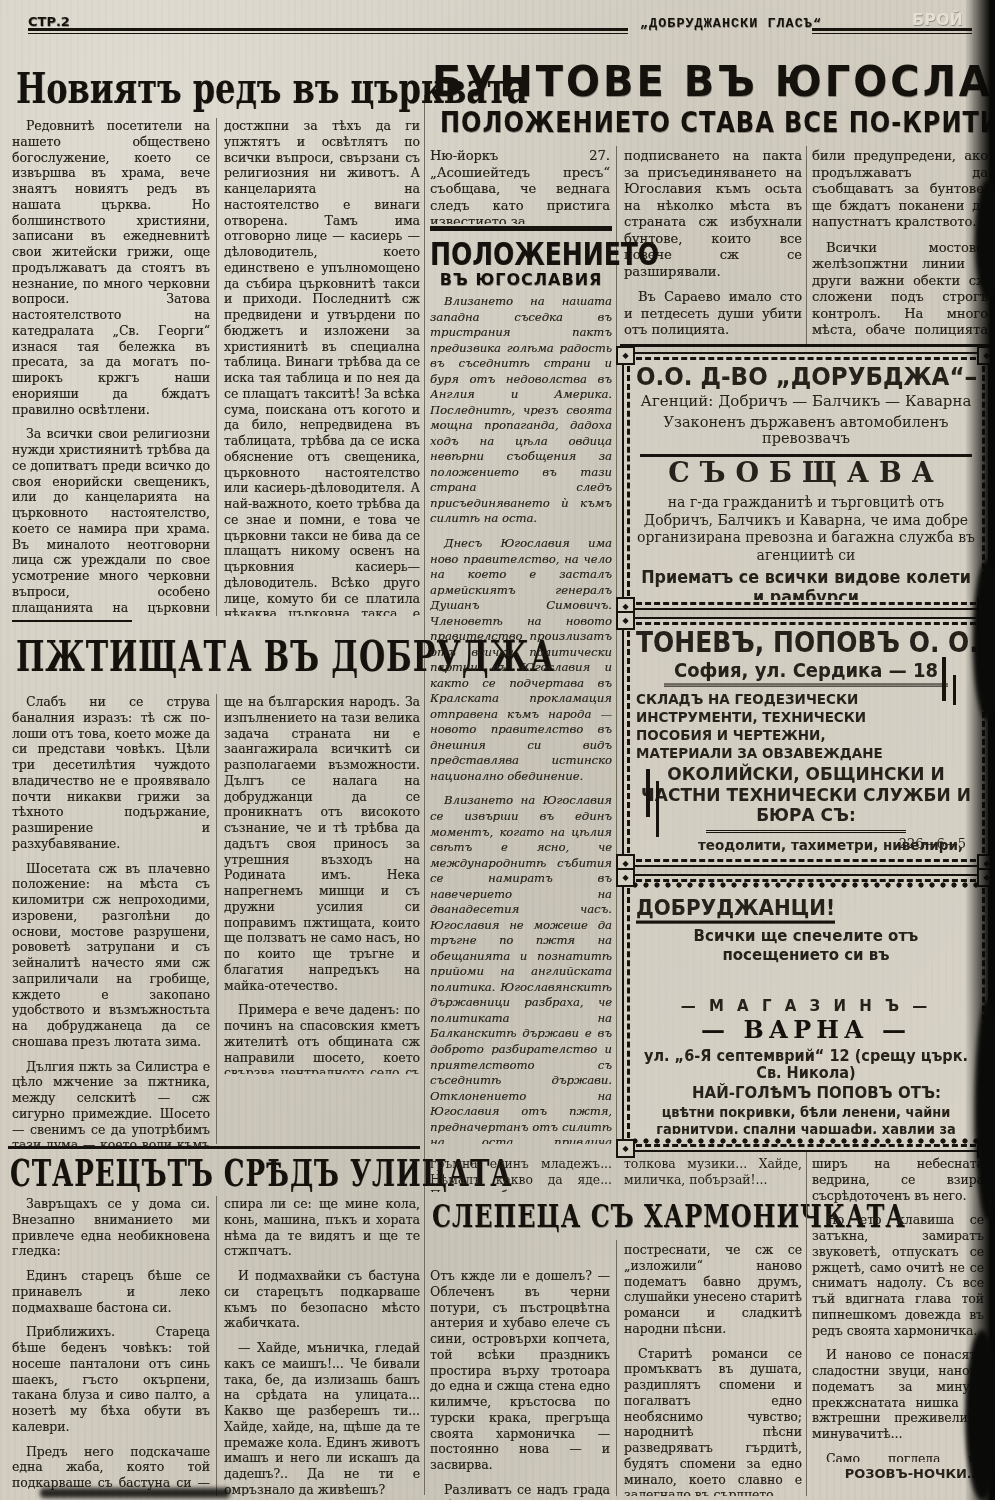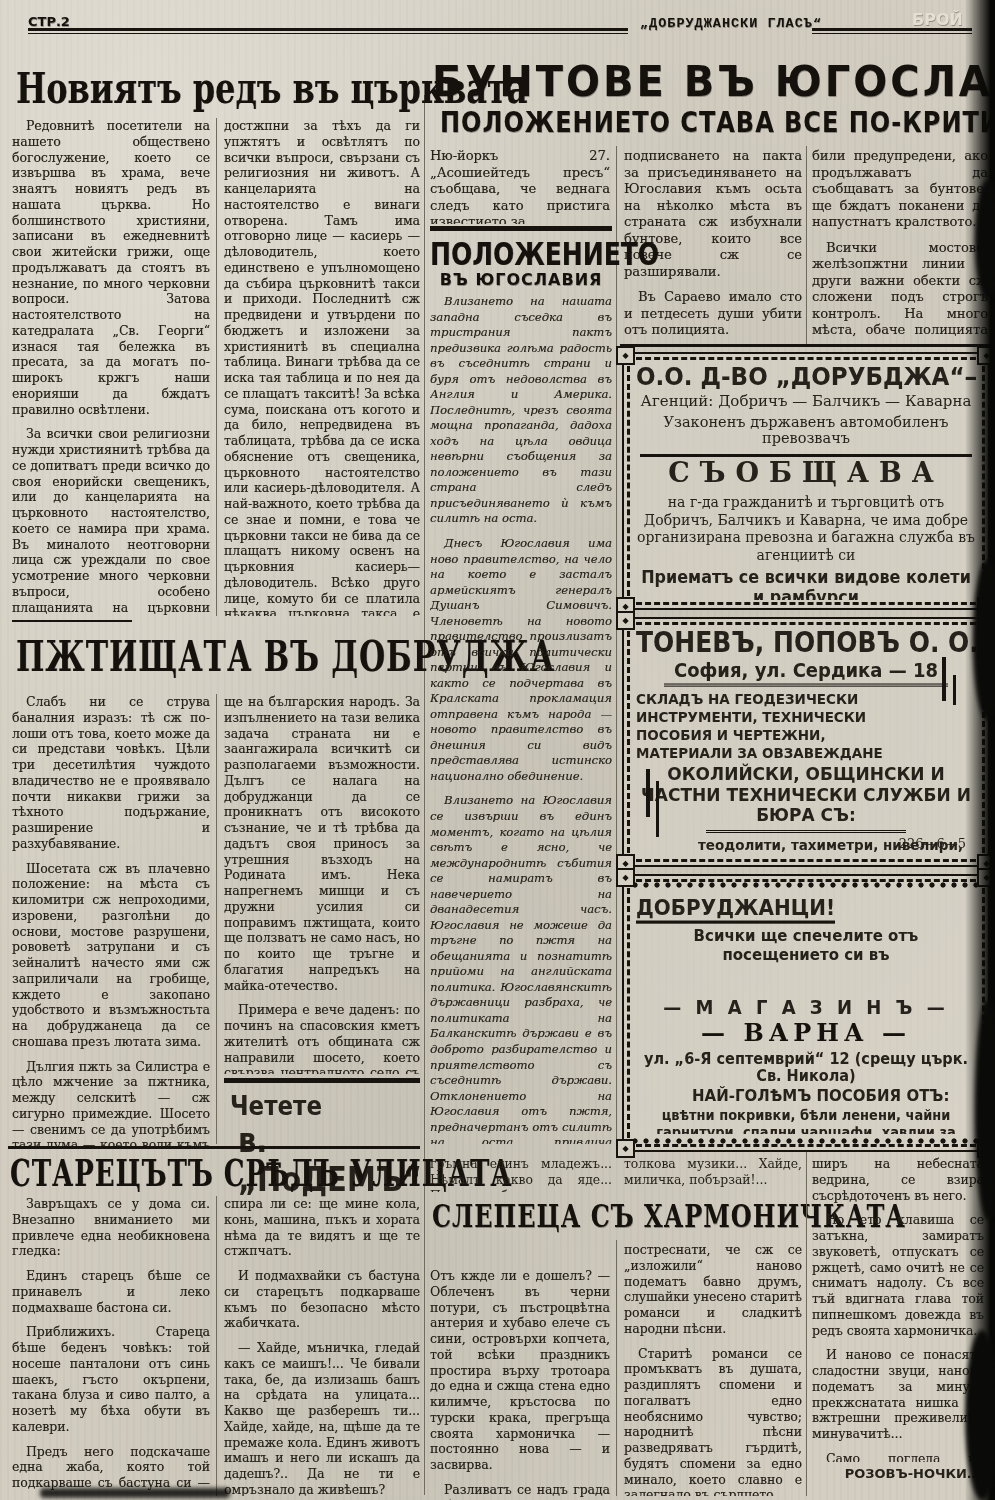--- a/index.html
+++ b/index.html
@@ -96,24 +96,20 @@
   <div class="abs art-body" style="left:12px;top:694px;width:198px;height:452px;">
       <p>Слабъ ни се струва баналния изразъ: тѣ сж по-лоши отъ това, което може да си представи човѣкъ. Цѣли три десетилѣтия чуждото владичество не е проявявало почти никакви грижи за тѣхното подържание, разширение и разхубавявание.</p>
       <p>Шосетата сж въ плачевно положение: на мѣста съ киломитри сж непроходими, изровени, разголѣни до основи, мостове разрушени, рововетѣ затрупани и съ зейналитѣ начесто ями сж заприличали на гробище, кждето е закопано удобството и възмъжностьта на добруджанеца да се сношава презъ лютата зима.</p>
       <p>Дългия пжть за Силистра е цѣло мжчение за пжтника, между селскитѣ — сж сигурно примеждие. Шосето — свенимъ се да употрѣбимъ тази дума — което води къмъ добруджанското светлище: братска могила край Дайдъръ, е дълбоко разорано отъ съзнателното пренебрежение, засвидетлствувамо му, впрочемъ, справедливо отъ предишното владичество.</p>
     </div>
   <div class="abs art-body no-indent" style="left:224px;top:694px;width:196px;height:380px;">
       <p>ще на българския народъ. За изпълнението на тази велика задача страната ни е заангажирала всичкитѣ си разполагаеми възможности. Дългъ се налага на добруджанци да се проникнатъ отъ високото съзнание, че и тѣ трѣбва да дадътъ своя приносъ за утрешния възходъ на Родината имъ. Нека напрегнемъ мишци и съ дружни усилия си поправимъ пжтищата, които ще ползватъ не само насъ, но по които ще тръгне и благатия напредъкъ на майка-отечество.</p>
       <p>Примера е вече даденъ: по починъ на спасовския кметъ жителитѣ отъ общината сж направили шосето, което свързва централното село съ гара Харманъ. Научаваме, че подобни инициативи сж вече взети и въ други села отъ нашата область.</p>
     </div>
 
-  <div class="abs podem" style="left:224px;top:1078px;width:196px;height:64px;">
-    <div class="l1">Четете</div>
-    <div class="l2">в. „ПоДЕМЪ“</div>
-  </div>
 
   <div class="hrule" style="left:8px;top:1146px;width:412px;height:3px;"></div>
   <div class="abs head h-oldman" style="left:10px;top:1152px;">СТАРЕЦЪТЪ СРѢДЪ УЛИЦАТА</div>
   <div class="vline" style="left:216px;top:1196px;height:300px;"></div>
   <div class="abs art-body" style="left:12px;top:1196px;width:198px;height:300px;">
       <p>Завръщахъ се у дома си. Внезапно вниманието ми привлече една необикновена гледка:</p>
       <p>Единъ старецъ бѣше се принавелъ и леко подмахваше бастона си.</p>
       <p>Приближихъ. Стареца бѣше беденъ човѣкъ: той носеше панталони отъ синь шаекъ, гъсто окърпени, такана блуза и сиво палто, а нозетѣ му бѣха обути въ калеври.</p>
       <p>Предъ него подскачаше една жаба, която той подкарваше съ бастуна си — една сопа извита на горния край — къмъ тротоара.</p>
     </div>
@@ -188,24 +184,24 @@
     <div class="orn" style="right:-8px;bottom:-8px;"></div>
   </div>
 
   <div class="ad" style="left:622px;top:874px;width:368px;height:278px;">
     <div class="scrollband" style="top:4px;"></div>
     <div class="scrollband" style="bottom:4px;"></div>
     <div class="ad-inner" style="inset:16px 12px;">
       <div class="ad-bold-sans" style="text-align:left;font-size:20px;display:inline-block;float:left;border-bottom:3px solid #17140f;">ДОБРУДЖАНЦИ!</div>
       <div style="clear:both;"></div>
       <div class="ad-bold-sans" style="font-size:15px;">Всички ще спечелите отъ посещението си въ</div>
-      <div class="ad-bold-sans" style="font-size:18px;letter-spacing:4px;margin-top:34px;">— М А Г А З И Н Ъ —</div>
+      <div class="ad-bold-sans" style="font-size:15px;letter-spacing:4px;margin-top:34px;">— М А Г А З И Н Ъ —</div>
       <div style="font:bold 24px 'DejaVu Serif',serif;letter-spacing:5px;color:#15120d;">— ВАРНА —</div>
       <div class="ad-bold-sans" style="font-size:14.5px;">ул. „6-Я септемврий“ 12 (срещу църк. Св. Никола)</div>
-      <div class="ad-bold-sans" style="font-size:15px;text-align:left;margin-left:56px;">НАЙ-ГОЛѢМЪ ПОСОБИЯ ОТЪ:</div>
+      <div class="ad-bold-sans" style="font-size:15px;text-align:left;margin-left:56px;">НАЙ-ГОЛѢМЪ ПОПОВЪ ОТЪ:</div>
       <div class="ad-bold-sans" style="font-size:13px;line-height:1.25;">цвѣтни покривки, бѣли ленени, чайни гарнитури, спални чаршафи, хавлии за баня, хавлиени пишкири, кувертюри, килими, черги и много други при</div>
 
     </div>
     <div class="orn" style="left:-8px;top:-8px;"></div>
     <div class="orn" style="right:-8px;top:-8px;"></div>
     <div class="orn" style="left:-8px;bottom:-8px;"></div>
     <div class="orn" style="right:-8px;bottom:-8px;"></div>
   </div>
 
   <div class="abs frag" style="left:430px;top:1156px;width:182px;height:36px;">гръмна единъ младежъ... Нѣмалъ какво да яде... Пъкъ за тебе има</div>

